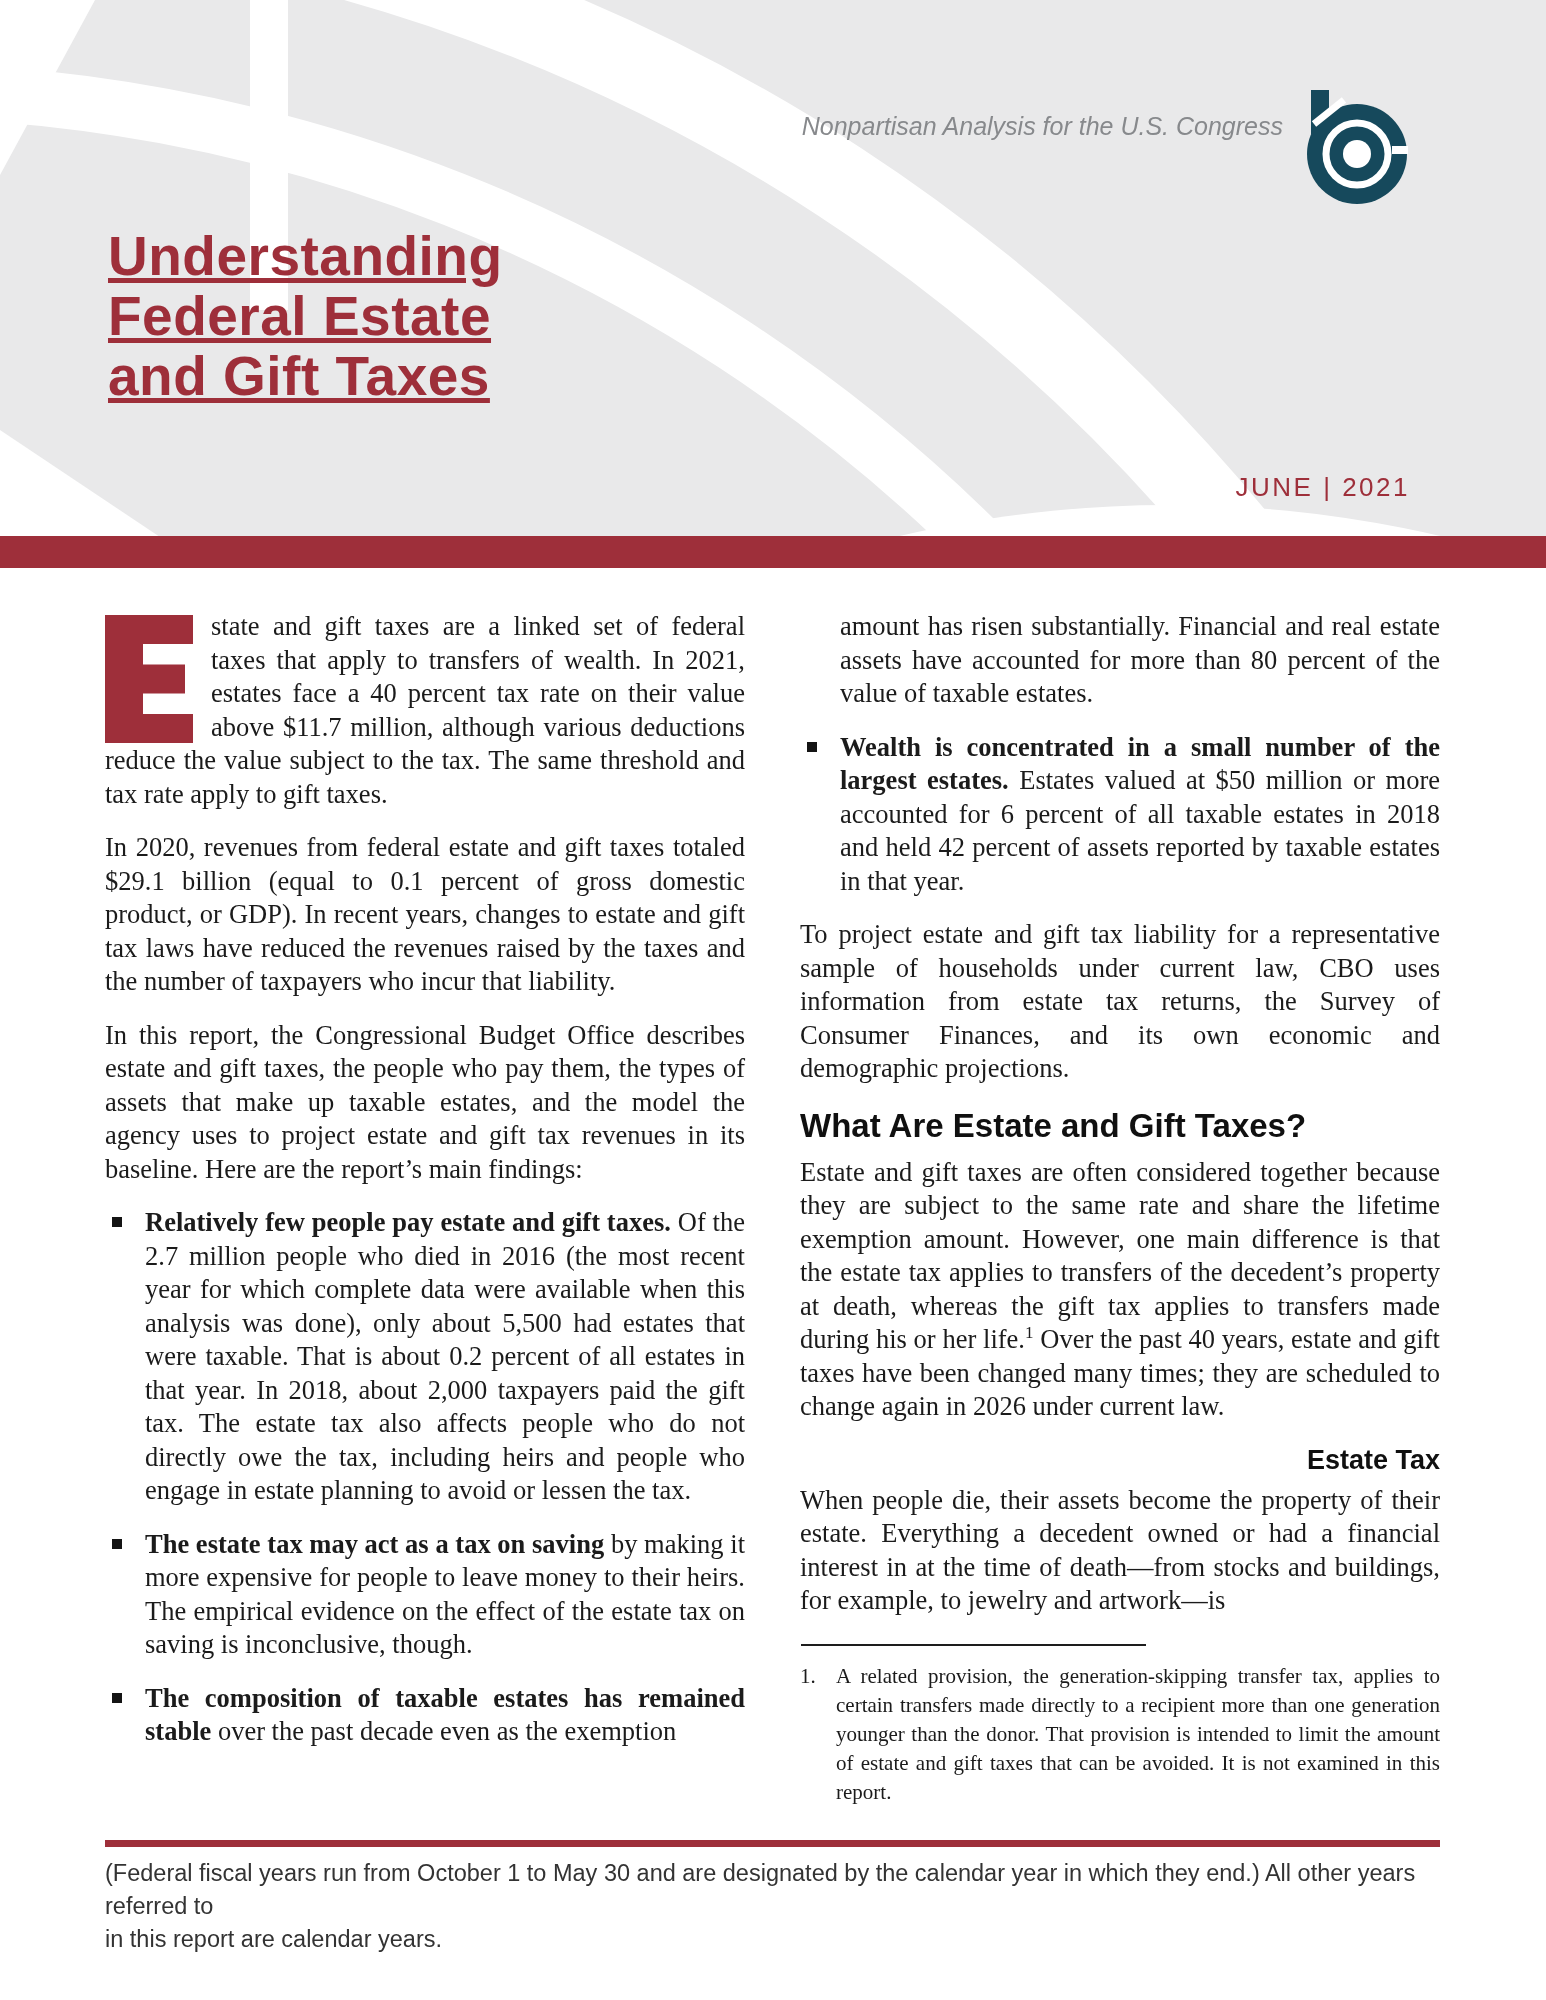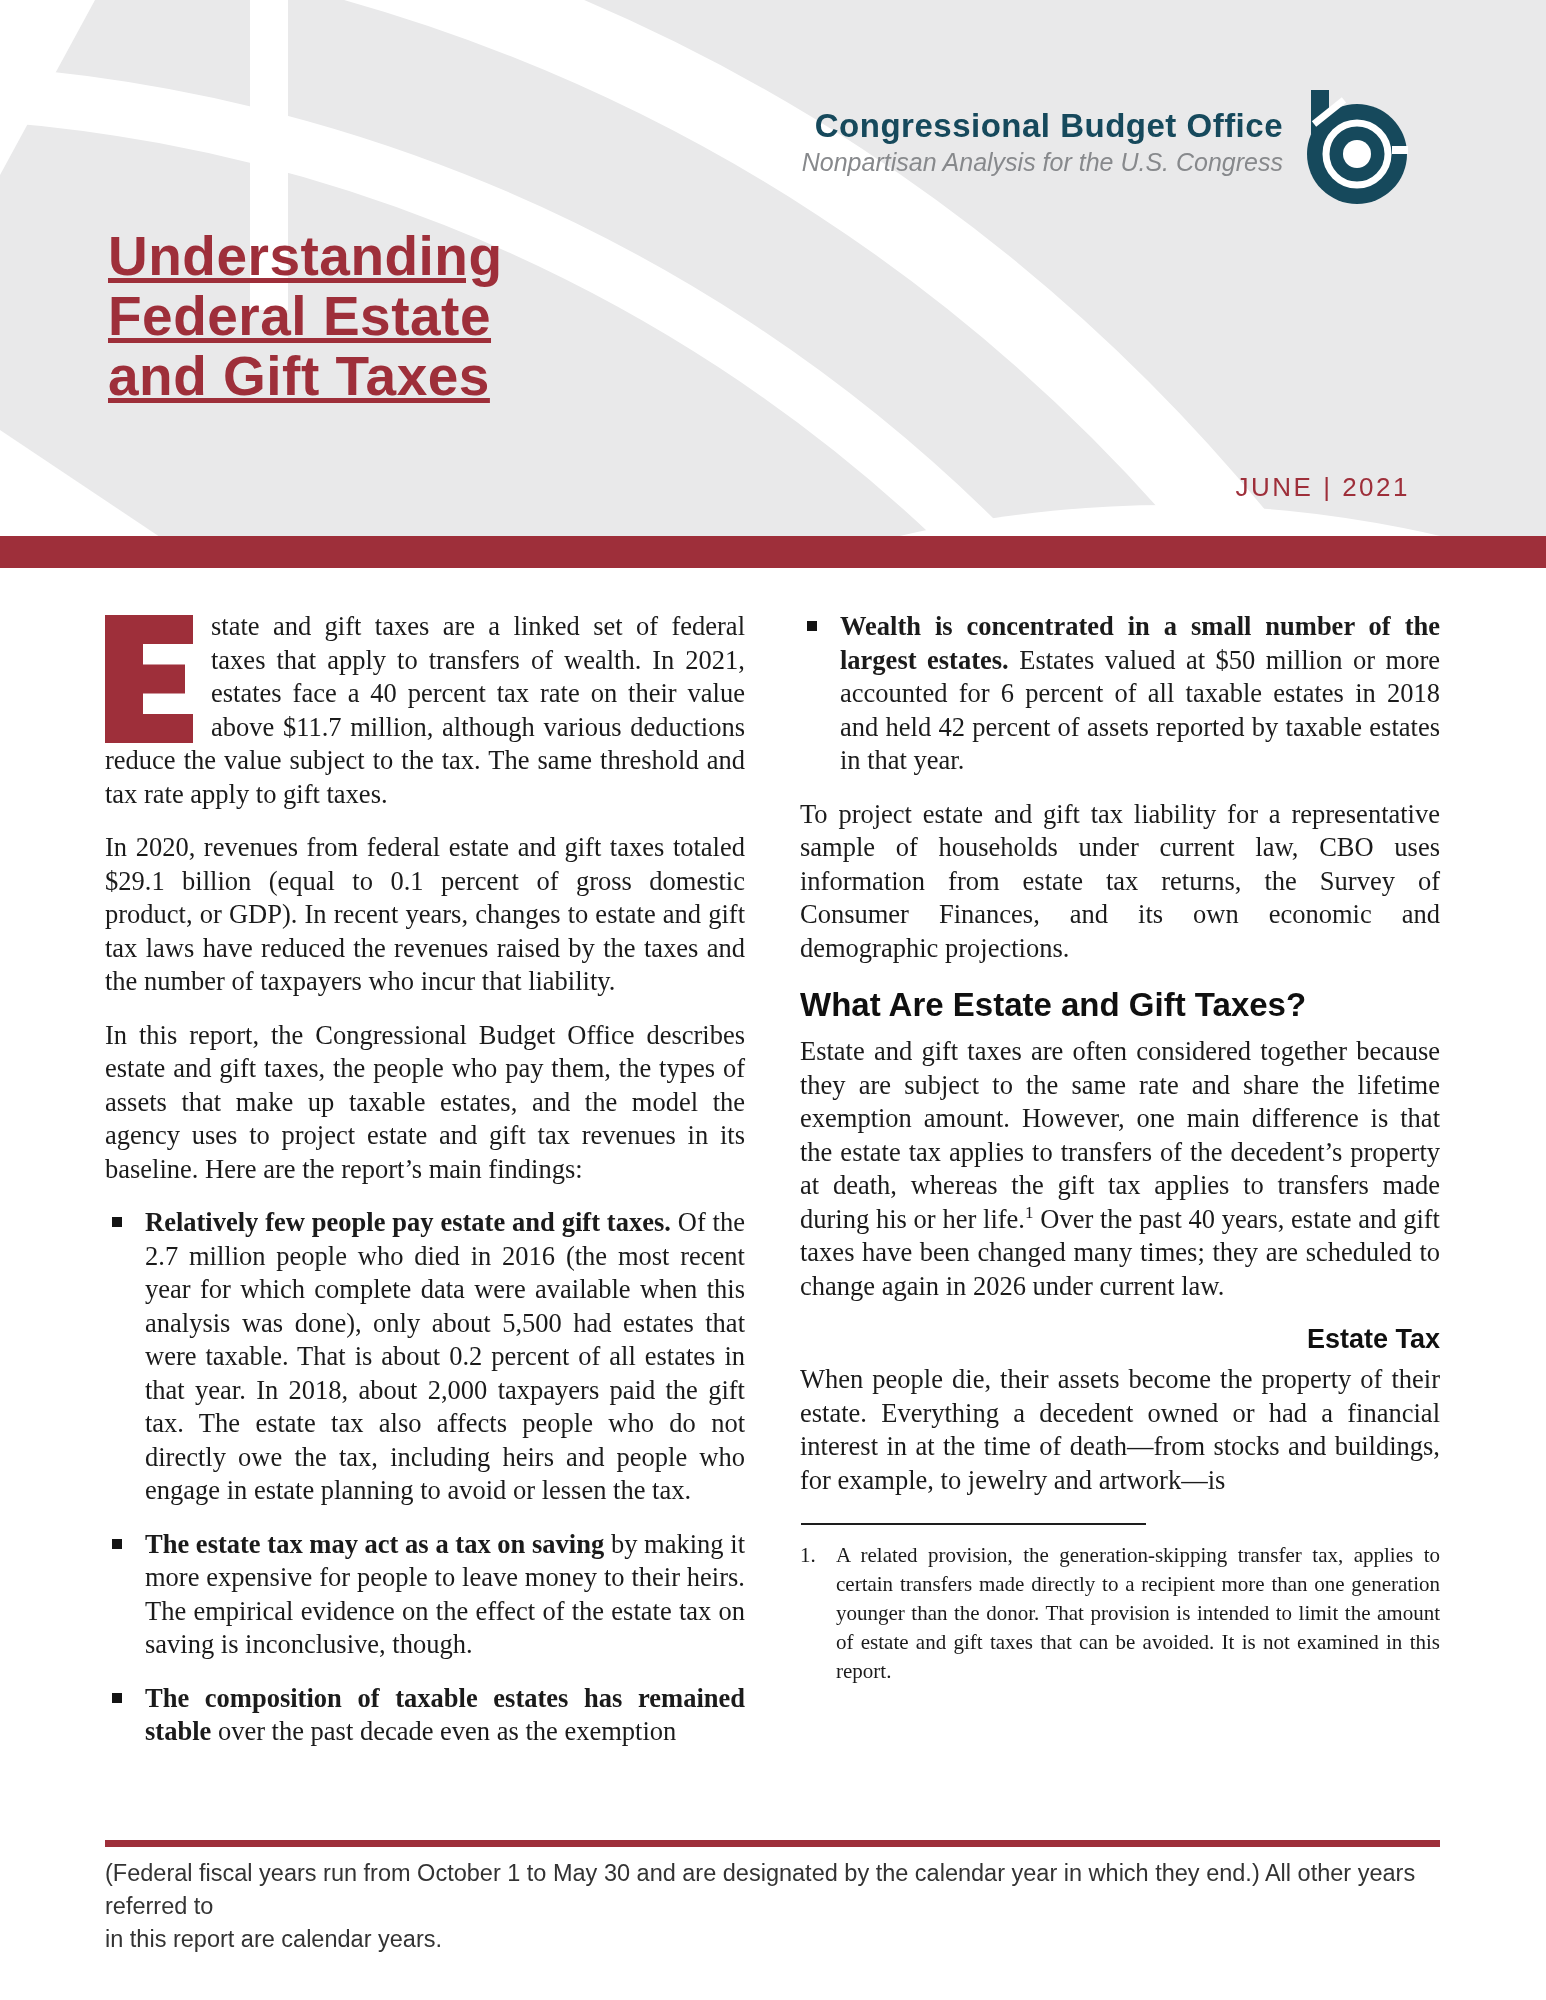--- a/index.html
+++ b/index.html
@@ -77,21 +77,20 @@
       <polygon points="0,0 95,0 0,175" fill="#ffffff"></polygon>
       <rect x="250" y="0" width="38" height="310" fill="#ffffff"></rect>
       <circle cx="-120" cy="1650" r="1560" fill="none" stroke="#ffffff" stroke-width="55"></circle>
       <circle cx="-120" cy="1650" r="1754" fill="none" stroke="#ffffff" stroke-width="80"></circle>
       <circle cx="1170" cy="1701" r="1196" fill="#ffffff"></circle>
       <polygon points="0,430 160,537 0,537" fill="#ffffff"></polygon>
     </svg>
   </div>
 
   <div class="brand">
-    <div class="org-name">Congressional Budget Office</div>
     <div class="tagline">Nonpartisan Analysis for the U.S. Congress</div>
   </div>
 
   <svg class="cbo-logo" viewBox="0 0 110 116">
     <rect x="13" y="0" width="18" height="44" fill="#16495c"></rect>
     <circle cx="59" cy="64" r="50" fill="#16495c"></circle>
     <line x1="16" y1="34" x2="46" y2="10" stroke="#ffffff" stroke-width="7"></line>
     <circle cx="59" cy="64" r="31" fill="none" stroke="#ffffff" stroke-width="7"></circle>
     <circle cx="59" cy="64" r="14" fill="#ffffff"></circle>
     <rect x="94" y="56" width="16" height="8" fill="#ffffff"></rect>
@@ -124,20 +123,21 @@
       <span class="bullet-marker"></span>
       <span class="bold-lead">The estate tax may act as a tax on saving</span><span> by making it more expensive for people to leave money to their heirs. The empirical evidence on the effect of the estate tax on saving is inconclusive, though.</span>
     </div>
     <div class="bullet-item">
       <span class="bullet-marker"></span>
       <span class="bold-lead">The composition of taxable estates has remained stable</span><span> over the past decade even as the exemption</span>
     </div>
   </div>
 
   <div class="col col-2">
+    <div class="cont-indent">amount has risen substantially. Financial and real estate assets have accounted for more than 80 percent of the value of taxable estates.</div>
 
     <div class="bullet-item">
       <span class="bullet-marker"></span>
       <span class="bold-lead">Wealth is concentrated in a small number of the largest estates.</span><span> Estates valued at $50 million or more accounted for 6 percent of all taxable estates in 2018 and held 42 percent of assets reported by taxable estates in that year.</span>
     </div>
 
     <div class="para">To project estate and gift tax liability for a representative sample of households under current law, CBO uses information from estate tax returns, the Survey of Consumer Finances, and its own economic and demographic projections.</div>
 
     <div class="h2">What Are Estate and Gift Taxes?</div>
     <div class="para">

